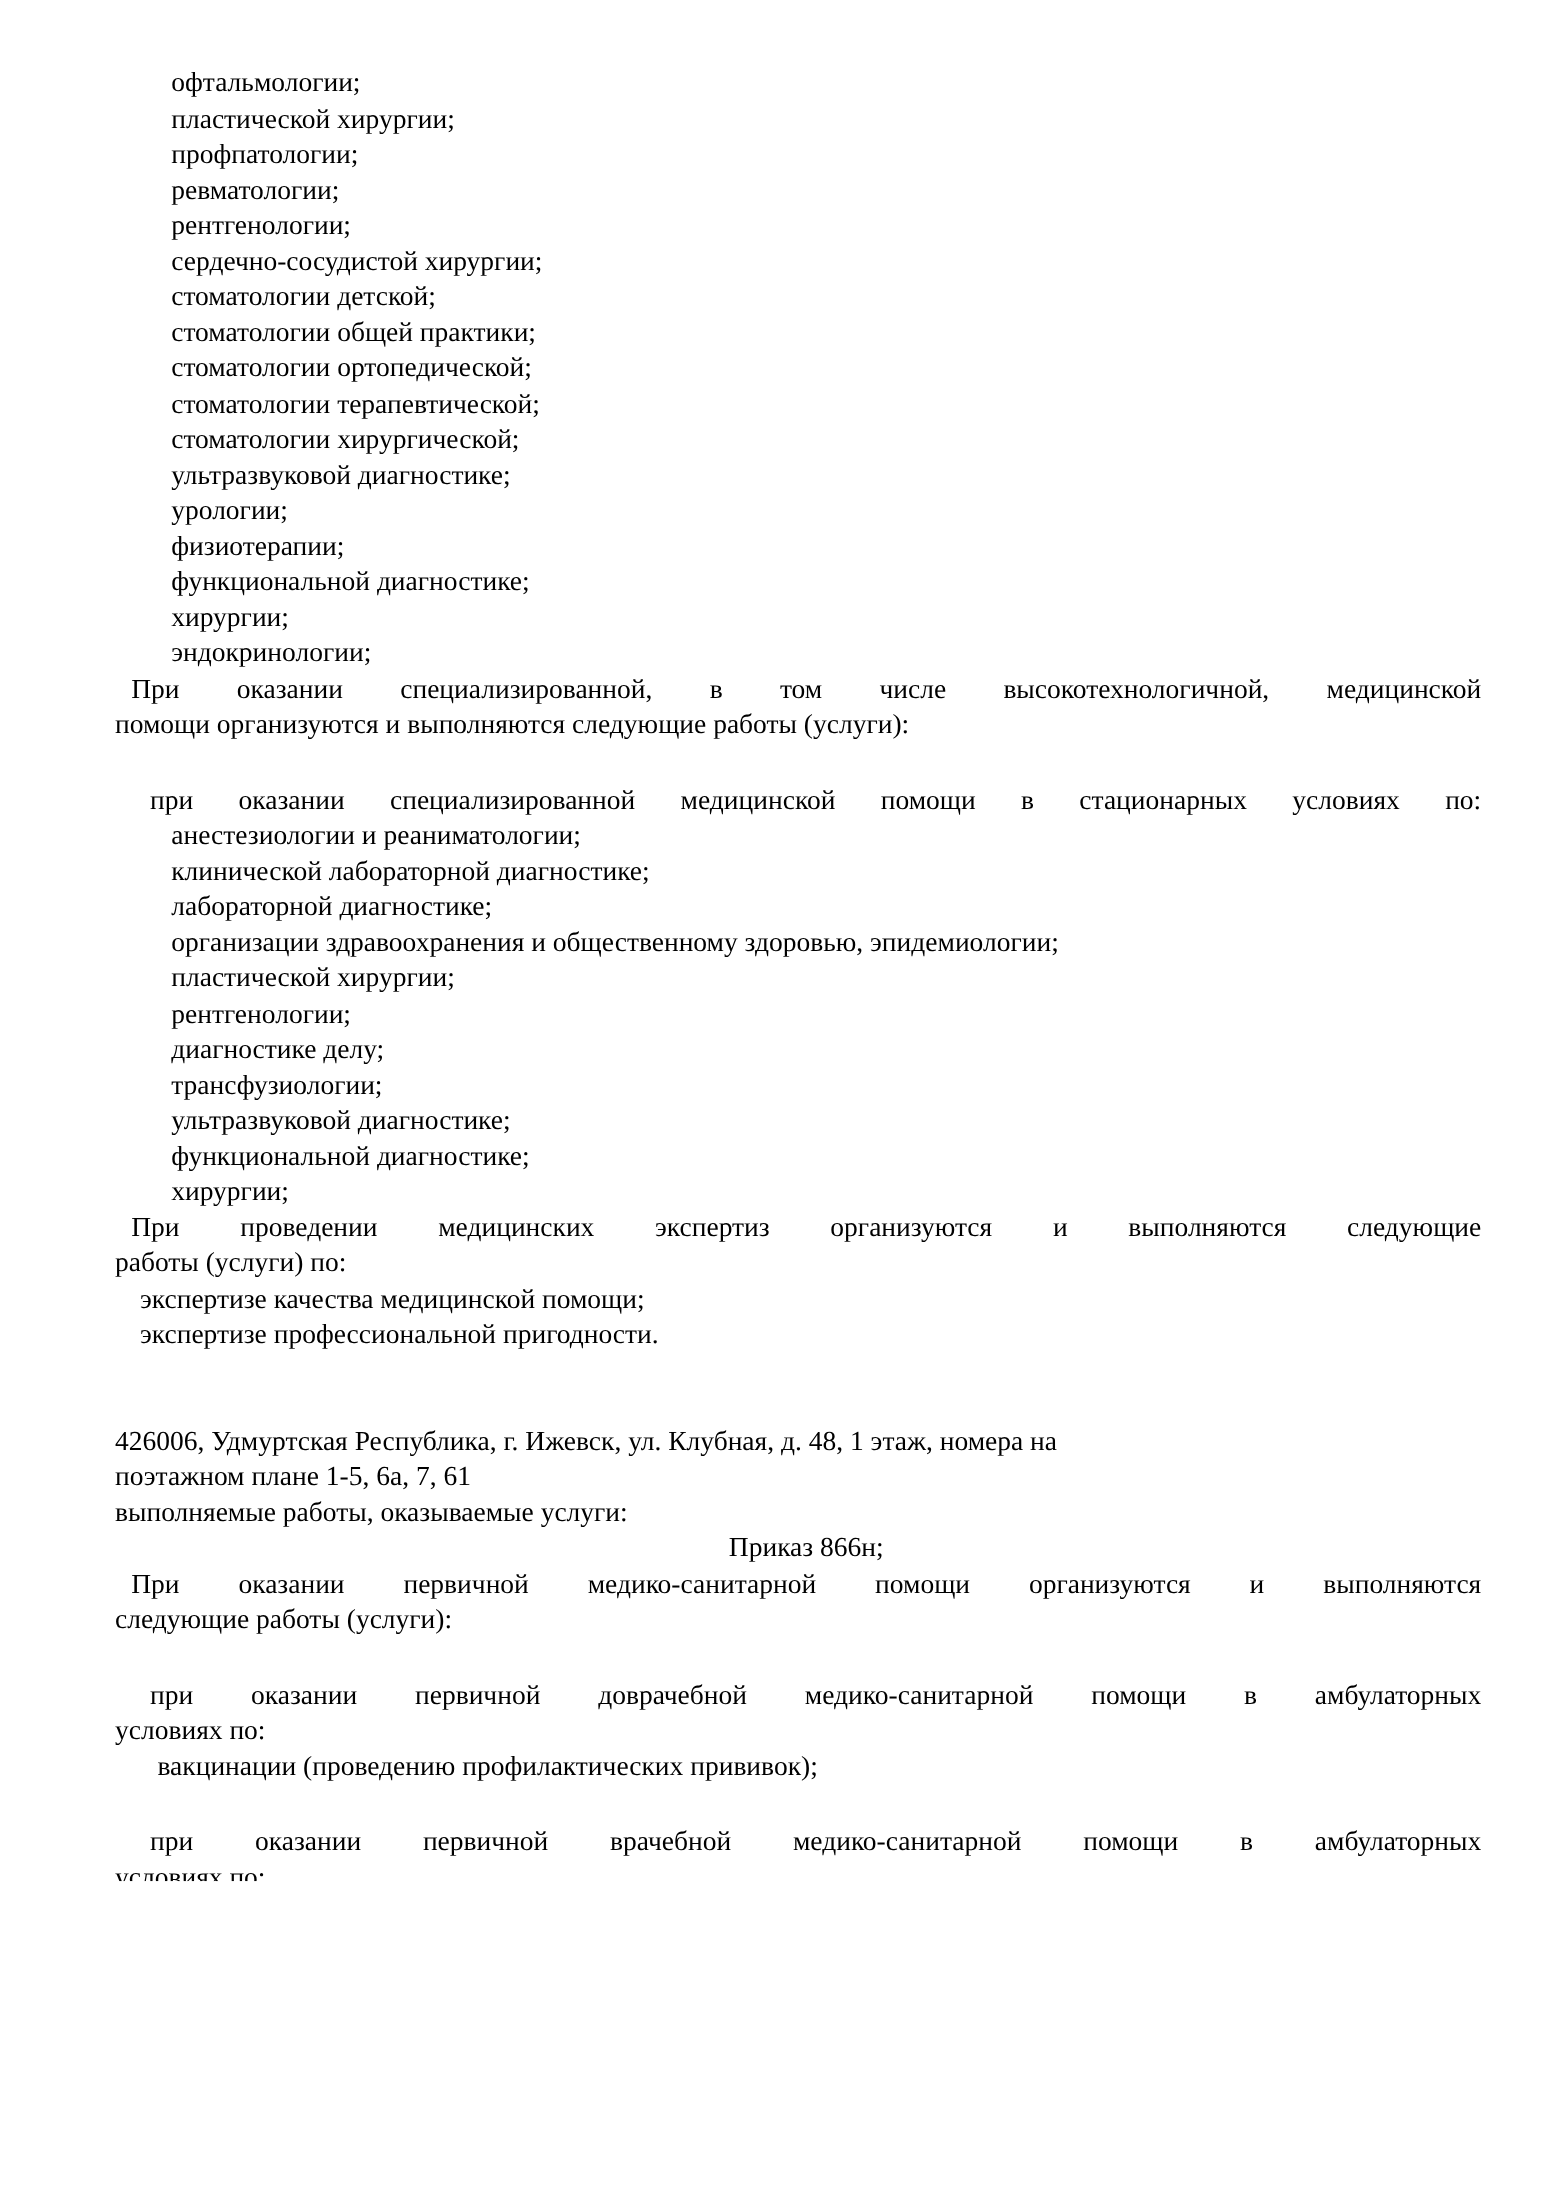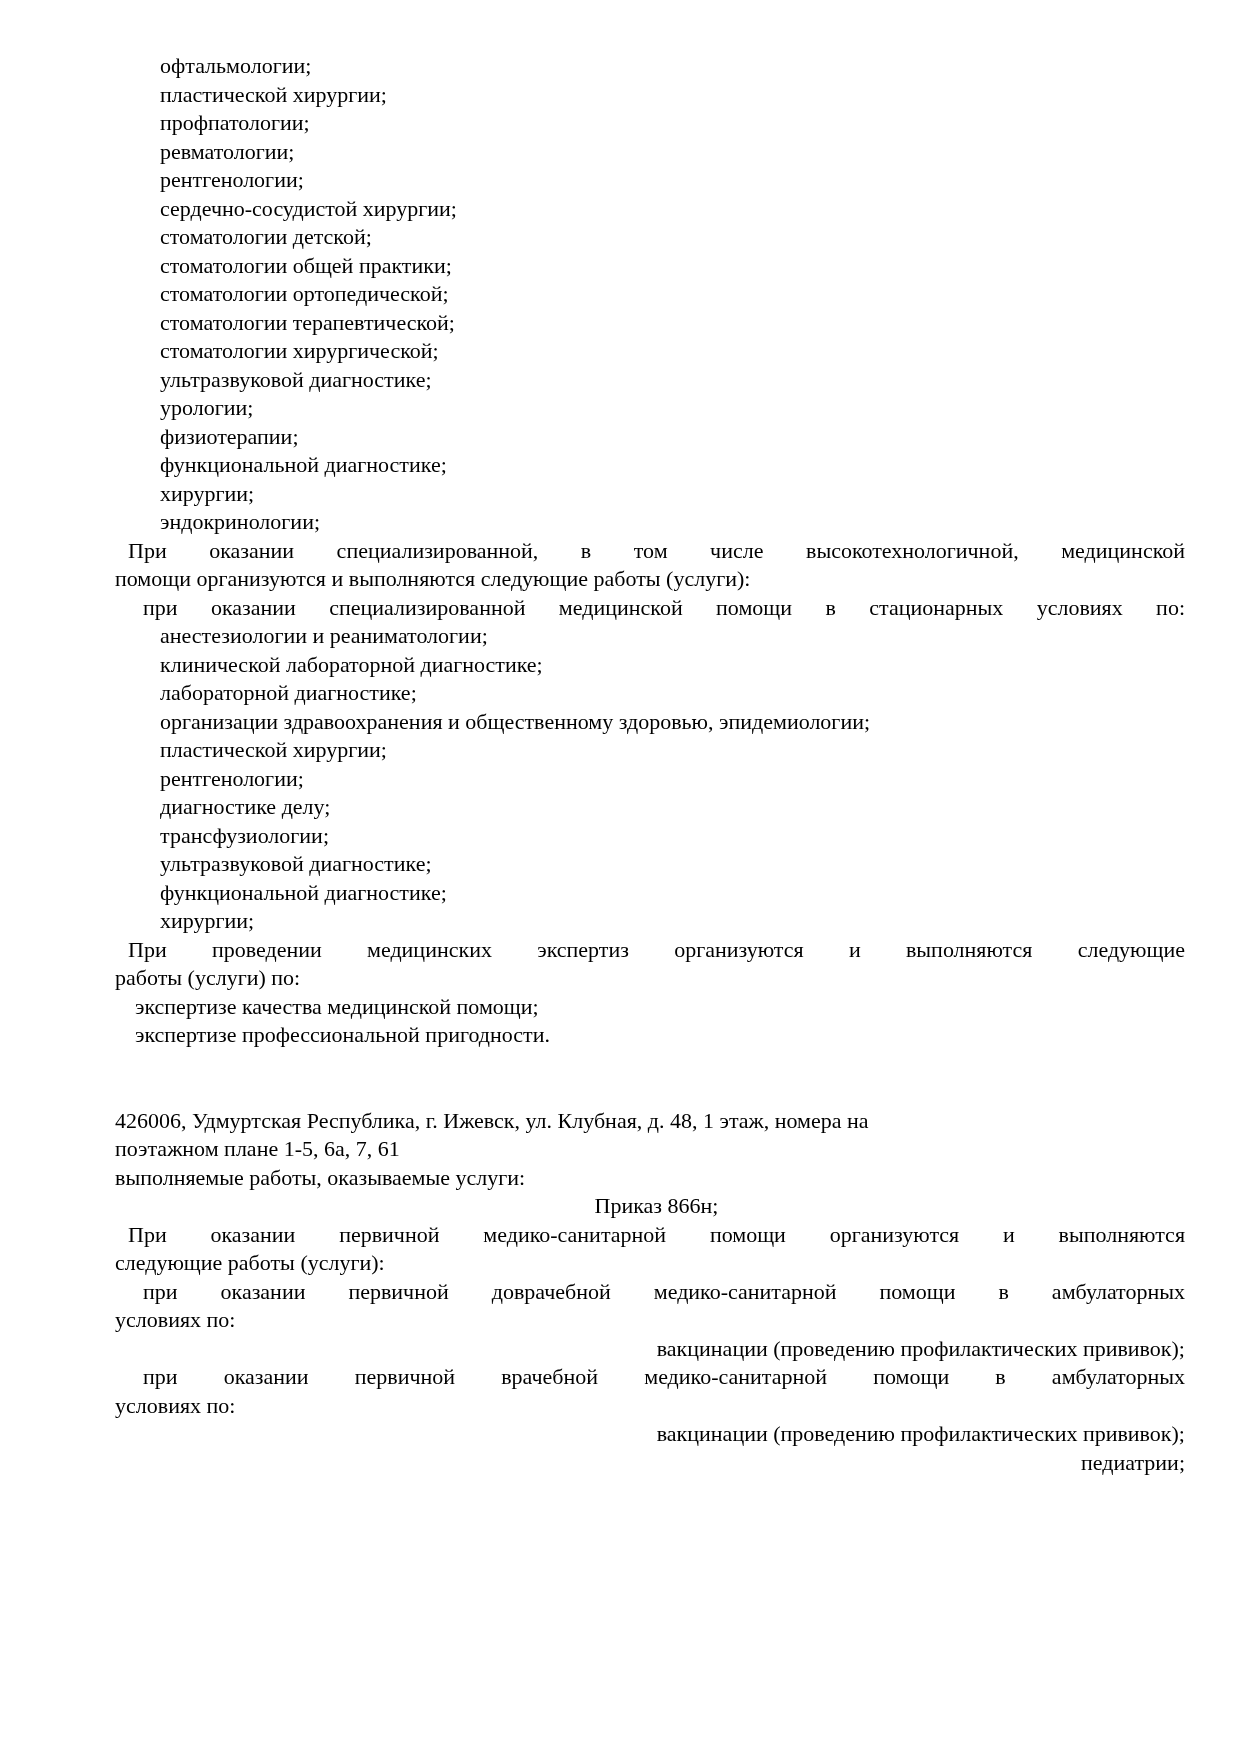--- a/index.html
+++ b/index.html
@@ -10,42 +10,42 @@
   body {
     font-family: "Liberation Serif", "DejaVu Serif", serif;
     color: #000000;
     -webkit-font-smoothing: antialiased;
   }
   .page {
     position: relative;
     width: 1241px;
     height: 1505px;
     background: #ffffff;
-    padding: 52px 56px 0 115px;
+    padding: 52px 56px 0 92px;
     overflow: hidden;
   }
   .doc-body { width: 100%; }
   .tline {
     font-size: 22px;
     line-height: 28.5px;
     text-align: left;
   }
   
   .stretch {
     text-align: justify;
     text-align-last: justify;
   }
   
   .first-indent { text-indent: 13px; text-align: center; }
   
-  .sub-indent { text-indent: 28px; }
+  .sub-indent { text-indent: 28px; margin-top: 32px; }
   
   .indent-3 { padding-left: 45px; }  
   .indent-2 { padding-left: 20px; }  
-  .indent-2b { padding-left: 34px; text-align: right; } 
+  .indent-2b { padding-left: 34px; } 
   .spacer { width: 100%; }
 </style>
 </head>
 <body>
 
 <div class="page">
   <div class="doc-body" id="doc-body">
       <div class="tline indent-3">офтальмологии;</div>
       <div class="tline indent-3">пластической хирургии;</div>
       <div class="tline indent-3">профпатологии;</div>

